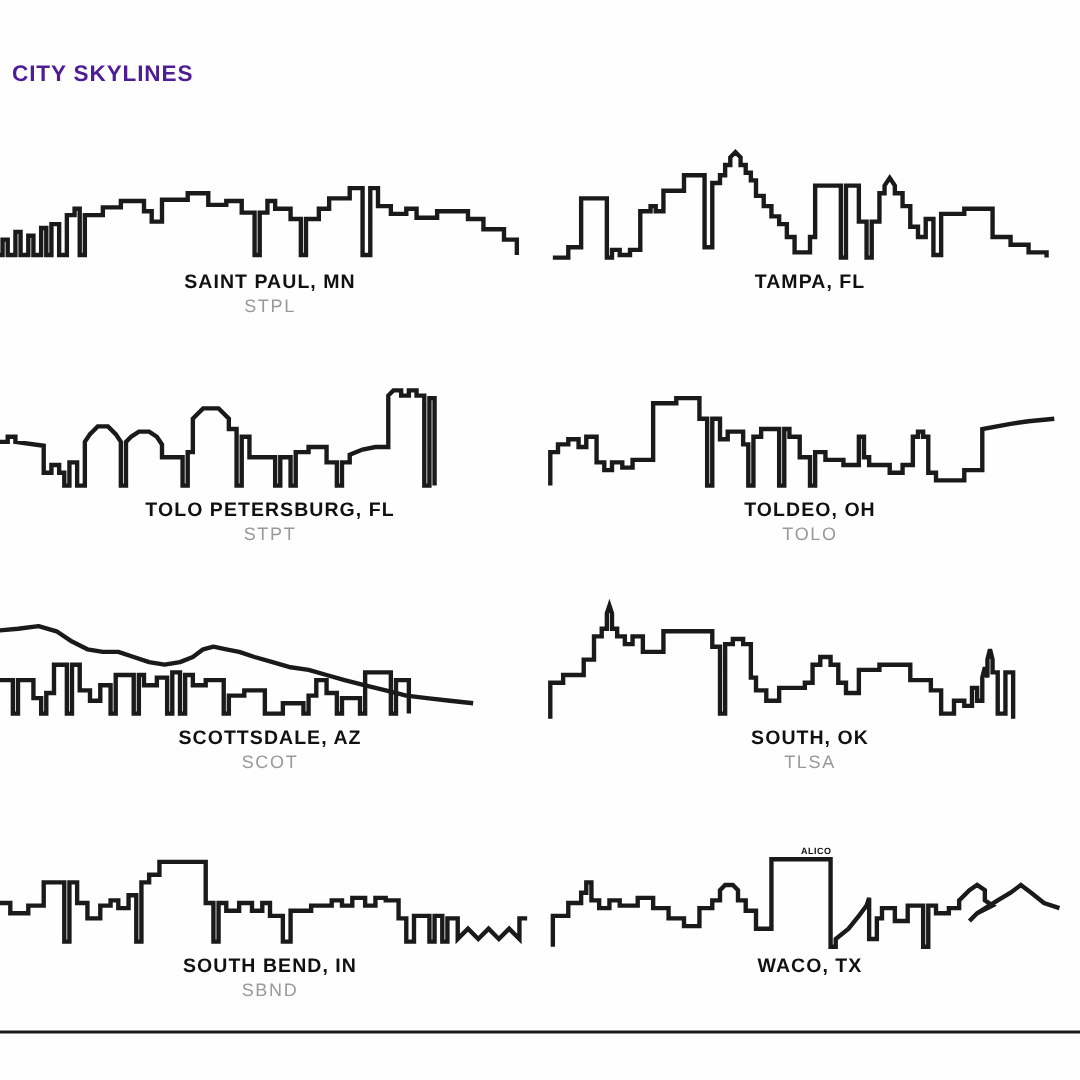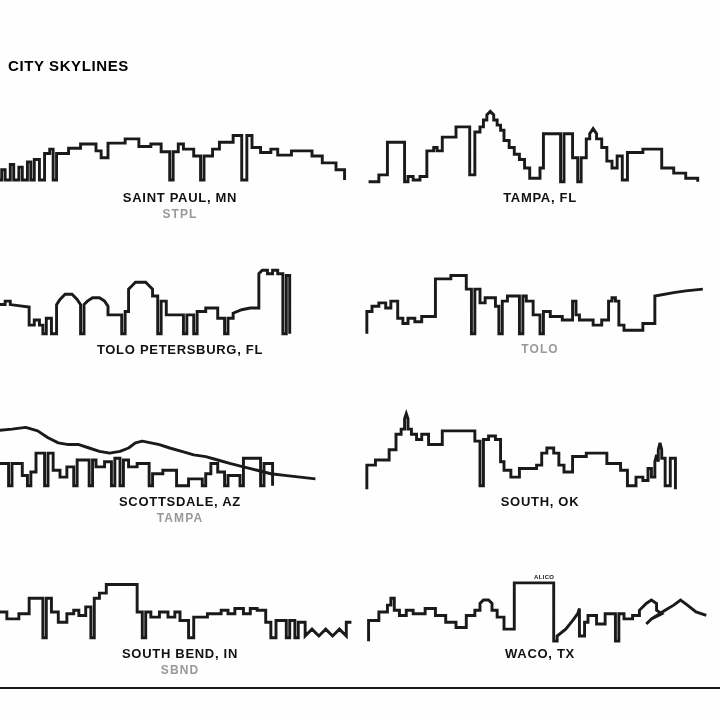--- a/index.html
+++ b/index.html
@@ -19,31 +19,31 @@
   .page {
     position: relative;
     width: 720px;
     height: 720px;
     background: #fefefe;
   }
 
   .page-title {
     position: absolute;
     left: 8px;
-    top: 57px;
+    top: 41px;
     font-size: 15px;
     font-weight: bold;
     letter-spacing: 0.6px;
-    color: #000000;
+    color: #4c1d95;
   }
 
   .grid {
     position: absolute;
     left: 0;
-    top: 92px;
+    top: 82px;
     width: 580px;
   }
 
   .skyline-row {
     display: flex;
     width: 720px;
     height: 152px;
   }
 
   .skyline-cell {
@@ -77,21 +77,21 @@
     font-size: 13px;
     font-weight: bold;
     letter-spacing: 0.7px;
     color: #111111;
     line-height: 17px;
     white-space: nowrap;
   }
 
   .caption-code {
     font-size: 12px;
-    font-weight: bold;
+    font-weight: normal;
     letter-spacing: 1.1px;
     color: #999999;
     line-height: 16px;
     white-space: nowrap;
   }
 
   .bottom-rule {
     position: absolute;
     left: 0;
     top: 687px;
@@ -145,58 +145,61 @@
     <div class="skyline-row">
       <div class="skyline-cell">
         <div class="skyline-art">
           <svg viewBox="0 0 420 100" preserveAspectRatio="xMidYMax meet">
             <path fill="none" stroke="#1a1a1a" stroke-width="3.4" stroke-linejoin="miter" stroke-linecap="butt" d="M -10 54 L 6 54 L 6 50 L 12 50 L 12 54 L 34 57 L 34 78 L 40 78 L 40 72 L 46 72 L 46 78 L 50 78 L 50 88 L 54 88 L 54 70 L 60 70 L 60 88 L 66 88 L 66 54 L 70 48 L 76 42 L 84 42 L 90 48 L 94 54 L 94 88 L 98 88 L 98 54 L 102 50 L 108 46 L 116 46 L 122 50 L 126 56 L 126 66 L 142 66 L 142 88 L 146 88 L 146 62 L 150 62 L 150 36 L 154 32 L 158 28 L 170 28 L 174 32 L 178 36 L 178 44 L 184 44 L 184 88 L 188 88 L 188 50 L 194 50 L 194 66 L 214 66 L 214 88 L 218 88 L 218 66 L 226 66 L 226 88 L 230 88 L 230 62 L 240 62 L 240 58 L 254 58 L 254 70 L 262 70 L 262 88 L 266 88 L 266 70 L 272 70 L 272 64 L 282 60 L 292 58 L 302 58 L 302 18 L 306 14 L 312 14 L 312 18 L 318 18 L 318 14 L 324 14 L 324 18 L 330 18 L 330 88 L 334 88 L 334 20 L 338 20 L 338 88"></path>
 
           </svg>
         </div>
         <div class="caption">
           <div class="caption-name">TOLO PETERSBURG, FL</div>
+          <div class="caption-code">STPT</div>
         </div>
       </div>
       <div class="skyline-cell">
         <div class="skyline-art">
           <svg viewBox="0 0 420 100" preserveAspectRatio="xMidYMax meet">
             <path fill="none" stroke="#1a1a1a" stroke-width="3.4" stroke-linejoin="miter" stroke-linecap="butt" d="M 8 88 L 8 62 L 14 62 L 14 56 L 22 56 L 22 52 L 30 52 L 30 58 L 36 58 L 36 50 L 44 50 L 44 70 L 50 70 L 50 76 L 56 76 L 56 70 L 64 70 L 64 74 L 72 74 L 72 68 L 88 68 L 88 24 L 106 24 L 106 20 L 124 20 L 124 36 L 130 36 L 130 88 L 134 88 L 134 36 L 140 36 L 140 52 L 146 52 L 146 46 L 158 46 L 158 56 L 162 56 L 162 88 L 166 88 L 166 50 L 172 50 L 172 44 L 186 44 L 186 88 L 190 88 L 190 44 L 194 44 L 194 50 L 202 50 L 202 66 L 210 66 L 210 88 L 214 88 L 214 62 L 222 62 L 222 68 L 236 68 L 236 72 L 248 72 L 248 50 L 252 50 L 252 66 L 256 66 L 256 72 L 272 72 L 272 78 L 282 78 L 282 72 L 290 72 L 290 50 L 294 50 L 294 46 L 298 46 L 298 50 L 302 50 L 302 78 L 308 78 L 308 84 L 330 84 L 330 76 L 344 76 L 344 44 L 366 40 L 380 38 L 400 36"></path>
 
           </svg>
         </div>
         <div class="caption">
+          <div class="caption-name">TOLDEO, OH</div>
           <div class="caption-code">TOLO</div>
         </div>
       </div>
     </div>
 
     <div class="skyline-row">
       <div class="skyline-cell">
         <div class="skyline-art">
           <svg viewBox="0 0 420 100" preserveAspectRatio="xMidYMax meet">
             <path fill="none" stroke="#1a1a1a" stroke-width="3.4" stroke-linejoin="round" stroke-linecap="butt" d="M -8 24 L 14 22 L 30 20 L 44 24 L 56 32 L 68 38 L 80 40 L 92 40 L 104 44 L 116 48 L 128 50 L 140 48 L 150 44 L 158 38 L 166 36 L 176 38 L 186 40 L 198 44 L 212 48 L 226 52 L 240 54 L 254 58 L 268 62 L 284 66 L 300 70 L 316 74 L 332 76 L 350 78 L 368 80"></path>
             <path fill="none" stroke="#1a1a1a" stroke-width="3.4" stroke-linejoin="miter" stroke-linecap="butt" d="M -8 62 L 10 62 L 10 88 L 14 88 L 14 62 L 26 62 L 26 76 L 32 76 L 32 88 L 36 88 L 36 72 L 42 72 L 42 50 L 52 50 L 52 88 L 56 88 L 56 50 L 62 50 L 62 70 L 70 70 L 70 78 L 78 78 L 78 66 L 86 66 L 86 88 L 90 88 L 90 58 L 104 58 L 104 88 L 108 88 L 108 58 L 112 58 L 112 66 L 122 66 L 122 60 L 130 60 L 130 88 L 134 88 L 134 56 L 140 56 L 140 88 L 144 88 L 144 58 L 150 58 L 150 66 L 160 66 L 160 62 L 174 62 L 174 88 L 178 88 L 178 74 L 190 74 L 190 70 L 206 70 L 206 88 L 220 88 L 220 80 L 236 80 L 236 88 L 240 88 L 240 74 L 246 74 L 246 62 L 254 62 L 254 72 L 262 72 L 262 88 L 266 88 L 266 76 L 280 76 L 280 88 L 284 88 L 284 56 L 304 56 L 304 88 L 308 88 L 308 62 L 318 62 L 318 88"></path>
 
           </svg>
         </div>
         <div class="caption">
           <div class="caption-name">SCOTTSDALE, AZ</div>
-          <div class="caption-code">TAMPA</div>
+          <div class="caption-code">SCOT</div>
         </div>
       </div>
       <div class="skyline-cell">
         <div class="skyline-art">
           <svg viewBox="0 0 420 100" preserveAspectRatio="xMidYMax meet">
             <path fill="none" stroke="#1a1a1a" stroke-width="3.4" stroke-linejoin="miter" stroke-linecap="butt" d="M 8 92 L 8 64 L 18 64 L 18 58 L 34 58 L 34 46 L 42 46 L 42 28 L 48 28 L 48 22 L 52 22 L 52 10 L 54 4 L 56 10 L 56 22 L 60 22 L 60 28 L 66 28 L 66 34 L 72 34 L 72 28 L 80 28 L 80 40 L 96 40 L 96 24 L 134 24 L 134 36 L 140 36 L 140 88 L 144 88 L 144 34 L 150 34 L 150 30 L 158 30 L 158 34 L 164 34 L 164 60 L 168 60 L 168 70 L 176 70 L 176 78 L 186 78 L 186 68 L 206 68 L 206 64 L 212 64 L 212 50 L 218 50 L 218 44 L 226 44 L 226 50 L 232 50 L 232 64 L 238 64 L 238 72 L 248 72 L 248 54 L 264 54 L 264 50 L 288 50 L 288 62 L 304 62 L 304 70 L 312 70 L 312 88 L 322 88 L 322 78 L 330 78 L 330 82 L 336 82 L 336 68 L 340 68 L 340 78 L 344 78 L 344 60 L 346 52 L 348 60 L 348 46 L 350 38 L 352 46 L 352 56 L 356 56 L 356 88 L 362 88 L 362 56 L 368 56 L 368 92"></path>
 
           </svg>
         </div>
         <div class="caption">
           <div class="caption-name">SOUTH, OK</div>
+          <div class="caption-code">TLSA</div>
         </div>
       </div>
     </div>
 
     <div class="skyline-row">
       <div class="skyline-cell">
         <div class="skyline-art">
           <svg viewBox="0 0 420 100" preserveAspectRatio="xMidYMax meet">
             <path fill="none" stroke="#1a1a1a" stroke-width="3.4" stroke-linejoin="miter" stroke-linecap="butt" d="M -8 58 L 8 58 L 8 66 L 22 66 L 22 60 L 34 60 L 34 42 L 50 42 L 50 88 L 54 88 L 54 42 L 60 42 L 60 58 L 68 58 L 68 70 L 78 70 L 78 60 L 86 60 L 86 56 L 92 56 L 92 62 L 100 62 L 100 52 L 106 52 L 106 88 L 110 88 L 110 42 L 116 42 L 116 36 L 124 36 L 124 26 L 160 26 L 160 58 L 166 58 L 166 88 L 170 88 L 170 58 L 176 58 L 176 64 L 186 64 L 186 58 L 196 58 L 196 64 L 204 64 L 204 58 L 210 58 L 210 68 L 220 68 L 220 88 L 226 88 L 226 64 L 242 64 L 242 60 L 258 60 L 258 56 L 266 56 L 266 60 L 274 60 L 274 54 L 284 54 L 284 60 L 292 60 L 292 54 L 300 54 L 300 56 L 310 56 L 310 70 L 316 70 L 316 88 L 322 88 L 322 68 L 334 68 L 334 88 L 338 88 L 338 68 L 344 68 L 344 88 L 348 88 L 348 70 L 356 70 L 356 86 L 364 78 L 372 86 L 380 78 L 388 86 L 396 78 L 404 86 L 404 70 L 410 70"></path>
 

